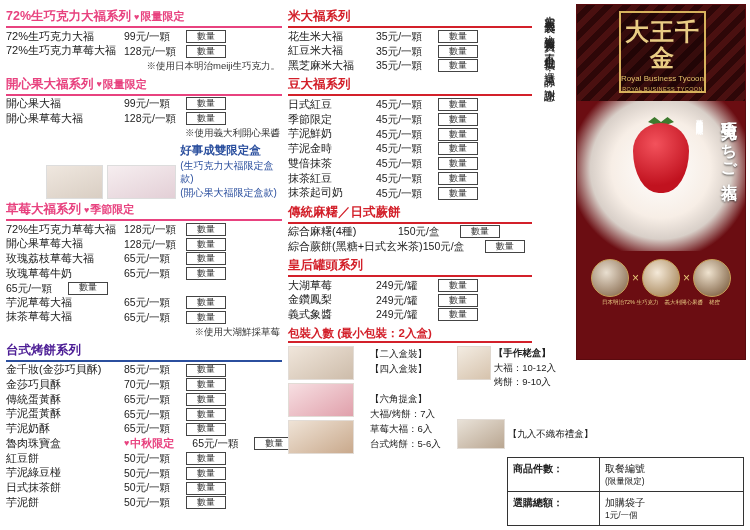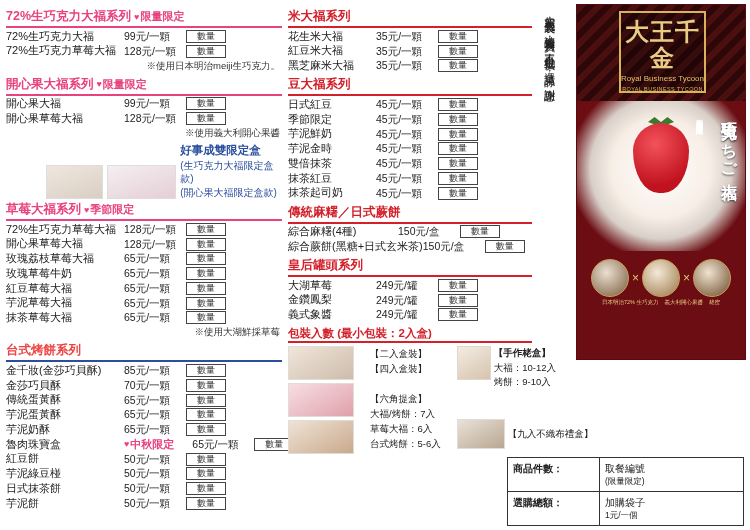--- a/index.html
+++ b/index.html
@@ -23,21 +23,21 @@
   .sec { margin-bottom:3px; }
   .sec-head {
     display:flex; align-items:center; gap:3px;
     margin:2px 0 1px 0;
   }
   .sec-title {
     font-weight:bold; font-size:12.5px; letter-spacing:0px;
     white-space:nowrap;
   }
   .sec-title.pink { color:#e8427f; }
-  .sec-title.blue { color:#ef4444; }
+  .sec-title.blue { color:#4c1d95; }
   .sec-title.red  { color:#d3202a; }
   .badge {
     font-size:11px; color:#e8427f; font-weight:bold;
     display:inline-flex; align-items:center; gap:1px;
     white-space:nowrap;
   }
   .badge.heart::before { content:"\2665"; color:#e8427f; font-size:9px; }
 
   
   .rule { height:2px; width:100%; }
@@ -263,21 +263,20 @@
             <span class="nm">玫瑰荔枝草莓大福</span>
             <span class="pr">65元/一顆</span>
             <span class="qt">數量</span>
           </div>
         <div class="row">
             <span class="nm">玫瑰草莓牛奶</span>
             <span class="pr">65元/一顆</span>
             <span class="qt">數量</span>
           </div>
         <div class="row">
-            <span class="nm">紅豆草莓大福</span>
             <span class="pr">65元/一顆</span>
             <span class="qt">數量</span>
           </div>
         <div class="row">
             <span class="nm">芋泥草莓大福</span>
             <span class="pr">65元/一顆</span>
             <span class="qt">數量</span>
           </div>
         <div class="row">
             <span class="nm">抹茶草莓大福</span>

